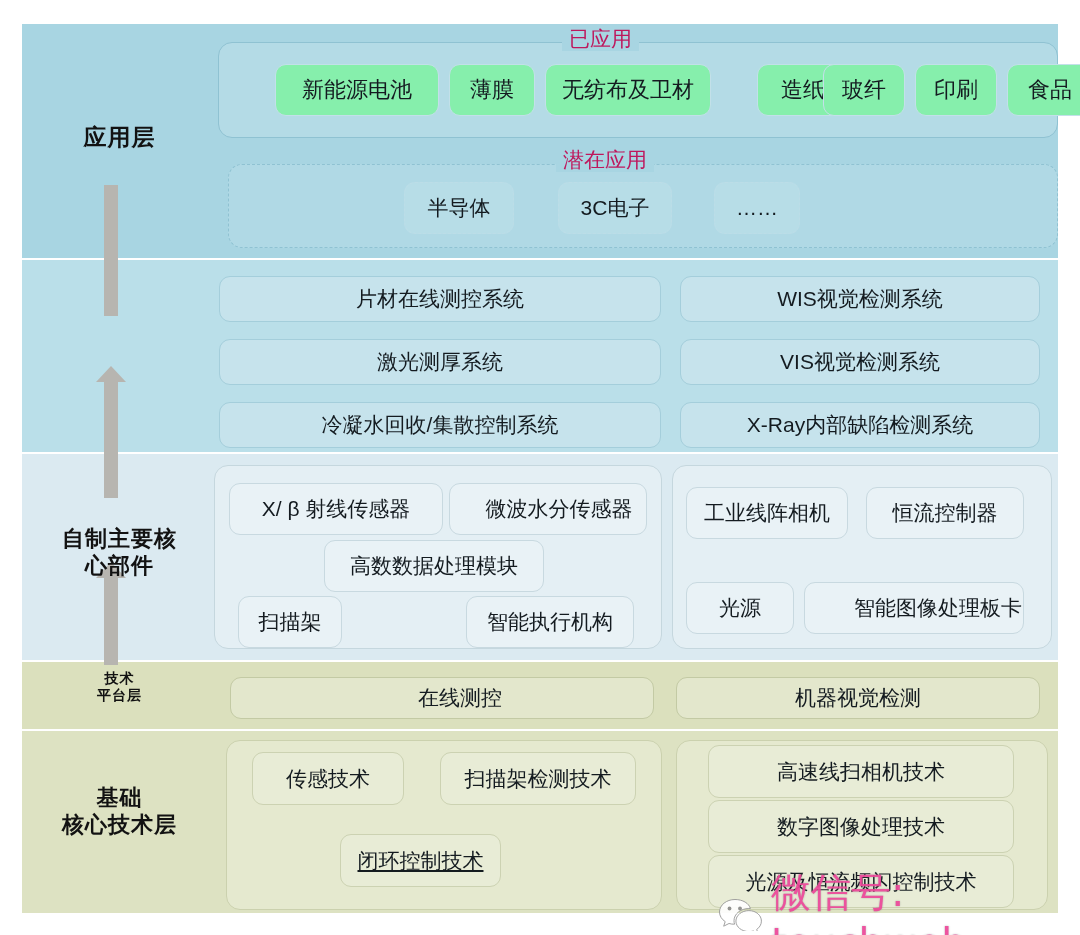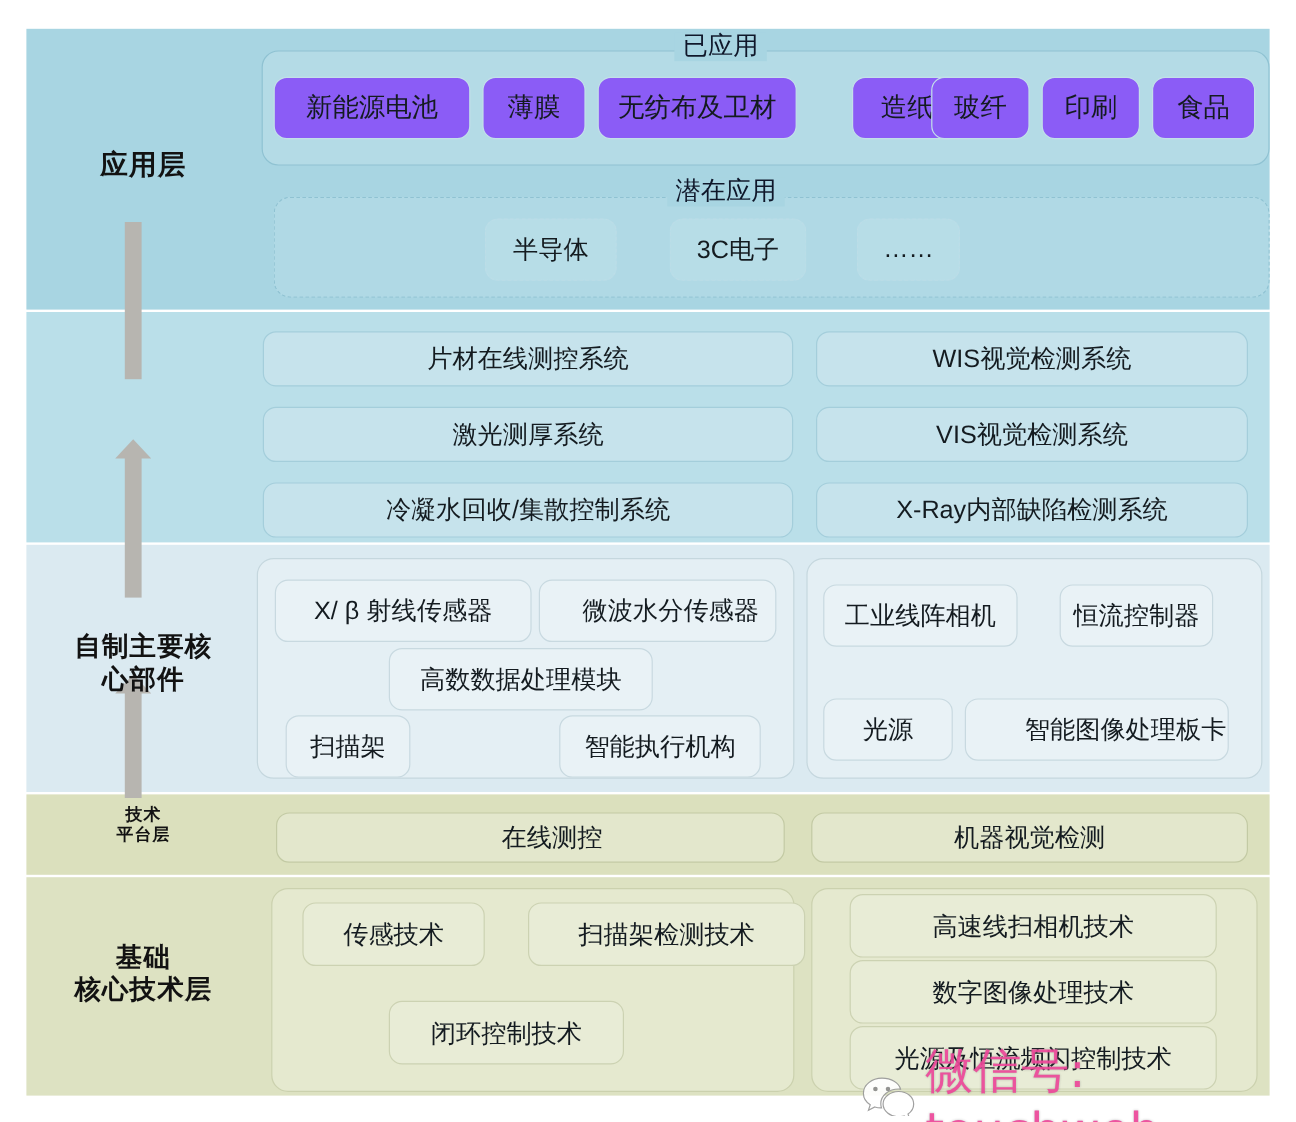--- a/index.html
+++ b/index.html
@@ -79,21 +79,21 @@
   
   .group {
     position: absolute;
     box-sizing: border-box;
     border-radius: 14px;
     z-index: 2;
   }
   .group-label {
     position: absolute;
     font-size: 21px;
-    color: #0f172a;
+    color: #be185d;
     padding: 0 7px;
     z-index: 4;
     white-space: nowrap;
     line-height: 1.15;
   }
 
   
   .chip {
     position: absolute;
     box-sizing: border-box;
@@ -118,22 +118,23 @@
   .group.potential {
     left: 228px; top: 164px; width: 830px; height: 84px;
     border: 1.8px dashed #8fc2d2;
     background: rgba(255,255,255,0.10);
   }
   .group-label.potential { left: 556px; top: 148px; background: #a8d5e2; }
 
   .chip.app {
     height: 52px; top: 64px;
     border: 1.4px solid #c3e0e9;
-    background: #8b5cf6;
+    background: #86efac;
     font-size: 22px;
+    margin-left: 47px;
   }
   .chip.pot {
     height: 52px; top: 182px;
     border: 1.4px dashed #bcdde7;
     background: rgba(190,224,234,0.55);
     font-size: 21px;
   }
 
   
   .chip.prod {
@@ -279,33 +280,33 @@
   <div class="group core-l"></div>
   <div class="group core-r"></div>
 
   <div class="chip core" style="left:229px;top:483px;width:214px;">X/ β 射线传感器</div>
   <div class="chip core" style="left:449px;top:483px;width:198px;padding-left:22px;">微波水分传感器</div>
   <div class="chip core" style="left:324px;top:540px;width:220px;">高数数据处理模块</div>
   <div class="chip core" style="left:238px;top:596px;width:104px;">扫描架</div>
   <div class="chip core" style="left:466px;top:596px;width:168px;">智能执行机构</div>
 
   <div class="chip core" style="left:686px;top:487px;width:162px;">工业线阵相机</div>
-  <div class="chip core" style="left:866px;top:487px;width:128px;margin-left:17px;">恒流控制器</div>
+  <div class="chip core" style="left:866px;top:487px;width:158px;">恒流控制器</div>
   <div class="chip core" style="left:686px;top:582px;width:108px;">光源</div>
   <div class="chip core" style="left:804px;top:582px;width:220px;padding-left:48px;">智能图像处理板卡</div>
 
   <div class="chip plat l">在线测控</div>
   <div class="chip plat r">机器视觉检测</div>
 
   <div class="group base-l"></div>
   <div class="group base-r"></div>
 
   <div class="chip base" style="left:252px;top:752px;width:152px;">传感技术</div>
-  <div class="chip base" style="left:440px;top:752px;width:231px;">扫描架检测技术</div>
-  <div class="chip base" style="left:324px;top:834px;width:196px;">闭环控制技术</div>
+  <div class="chip base" style="left:440px;top:752px;width:196px;">扫描架检测技术</div>
+  <div class="chip base" style="left:340px;top:834px;width:161px;text-decoration:underline;">闭环控制技术</div>
 
   <div class="chip base" style="left:708px;top:745px;width:306px;">高速线扫相机技术</div>
   <div class="chip base" style="left:708px;top:800px;width:306px;">数字图像处理技术</div>
   <div class="chip base" style="left:708px;top:855px;width:306px;">光源及恒流频闪控制技术</div>
 
   <div id="watermark">
     <span>
       <svg width="46" height="34" viewBox="0 0 46 34" xmlns="http://www.w3.org/2000/svg">
         <path d="M17 2.5C8.4 2.5 1.5 8.1 1.5 15c0 3.9 2.2 7.4 5.7 9.6l-1.5 4.6 5.3-2.7c1.8.5 3.7.8 5.6.7-.4-1.1-.6-2.3-.6-3.5 0-6.8 6.7-12.2 14.9-12.2.5 0 1 0 1.5.1C31.1 6.3 24.7 2.5 17 2.5z" fill="#ffffff" stroke="#9a9a9a" stroke-width="1"></path>
         <circle cx="11.5" cy="11.5" r="1.9" fill="#8d8d8d"></circle>

